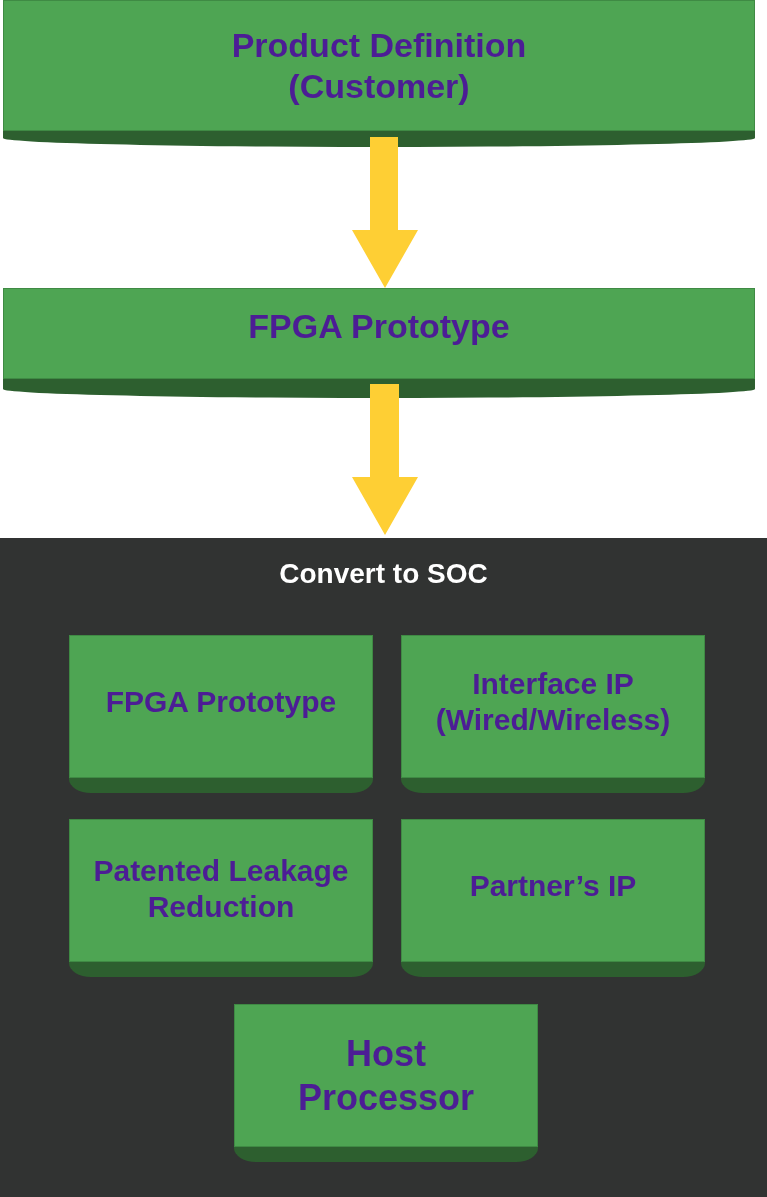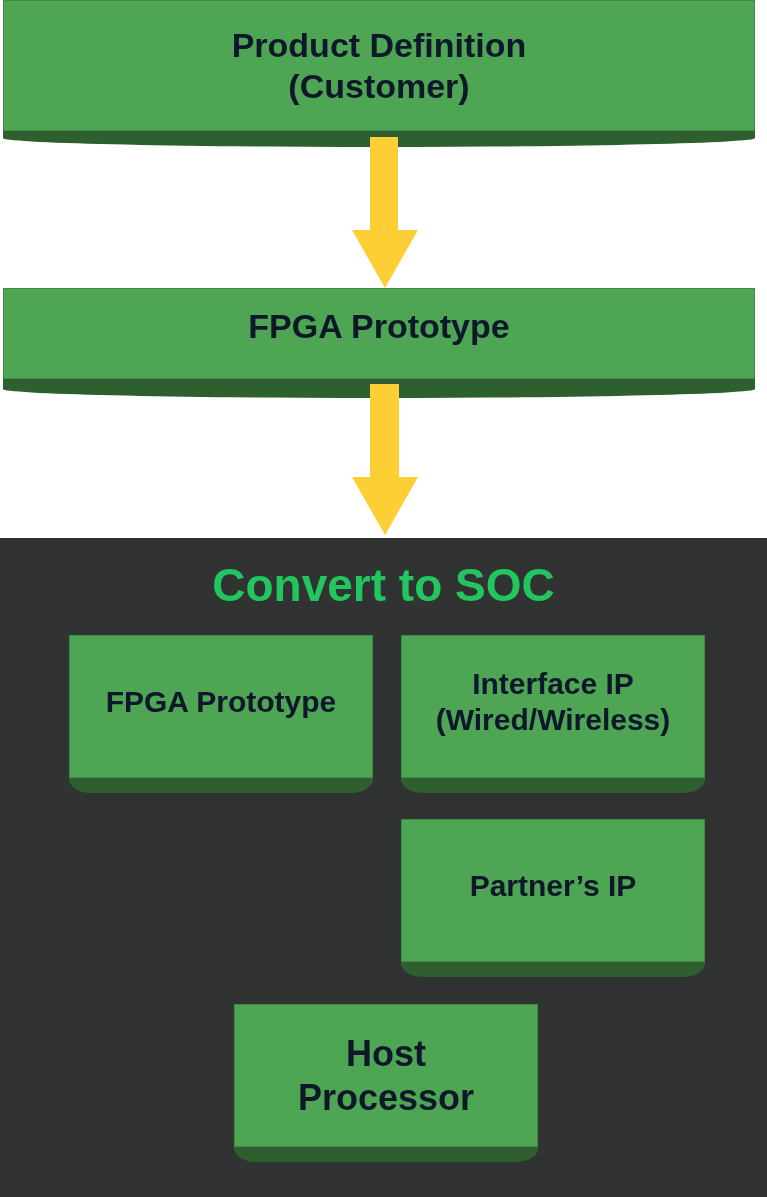--- a/index.html
+++ b/index.html
@@ -8,21 +8,21 @@
     background: #ffffff;
     font-family: "Liberation Sans", sans-serif;
   }
   .box { position: absolute; }
   .box .face {
     position: absolute; left: 0; right: 0; top: 0;
     background: #4ea553;
     border: 1px solid #3f8a44;
     box-sizing: border-box;
     display: flex; align-items: center; justify-content: center;
-    text-align: center; color: #0f172a; font-weight: bold;
+    text-align: center; color: #4c1d95; font-weight: bold;
     z-index: 2;
   }
   .box .band {
     position: absolute; left: 0; right: 0; bottom: 0;
     background: #2d5f2f;
     z-index: 1;
   }
   .wide .band { border-radius: 0 0 100% 100% / 0 0 60% 60%; }
   .small .band { border-radius: 0 0 22px 22px / 0 0 14px 14px; }
 
@@ -37,21 +37,21 @@
   #fpga-box .band { height: 30px; }
 
   .arrow { position: absolute; z-index: 5; }
 
   #soc-panel {
     position: absolute; left: 0; top: 538px; width: 767px; height: 659px;
     background: #313332;
   }
   #soc-title {
     position: absolute; left: 0; right: 0; top: 20px; text-align: center;
-    color: #22c55e; font-weight: bold; font-size: 46px;
+    color: #ffffff; font-weight: bold; font-size: 28px;
   }
   .small { width: 304px; height: 158px; }
   .small .face { height: 143px; font-size: 30px; }
   .small .band { height: 30px; }
 
   #ip-fpga { left: 69px; top: 97px; }
   #ip-interface { left: 401px; top: 97px; border-radius: 26px; }
   #ip-leakage { left: 69px; top: 281px; }
   #ip-partner { left: 401px; top: 281px; }
   #ip-host { left: 234px; top: 466px; }
@@ -96,20 +96,27 @@
   </div>
 
   <div class="box small" id="ip-interface">
     <div class="band"></div>
     <div class="face">
       <span class="label">Interface IP
 (Wired/Wireless)</span>
     </div>
   </div>
 
+  <div class="box small" id="ip-leakage">
+    <div class="band"></div>
+    <div class="face">
+      <span class="label">Patented Leakage
+Reduction</span>
+    </div>
+  </div>
 
   <div class="box small" id="ip-host">
     <div class="band"></div>
     <div class="face">
       <span class="label">Host
 Processor</span>
     </div>
   </div>
 
   <div class="box small" id="ip-partner">

